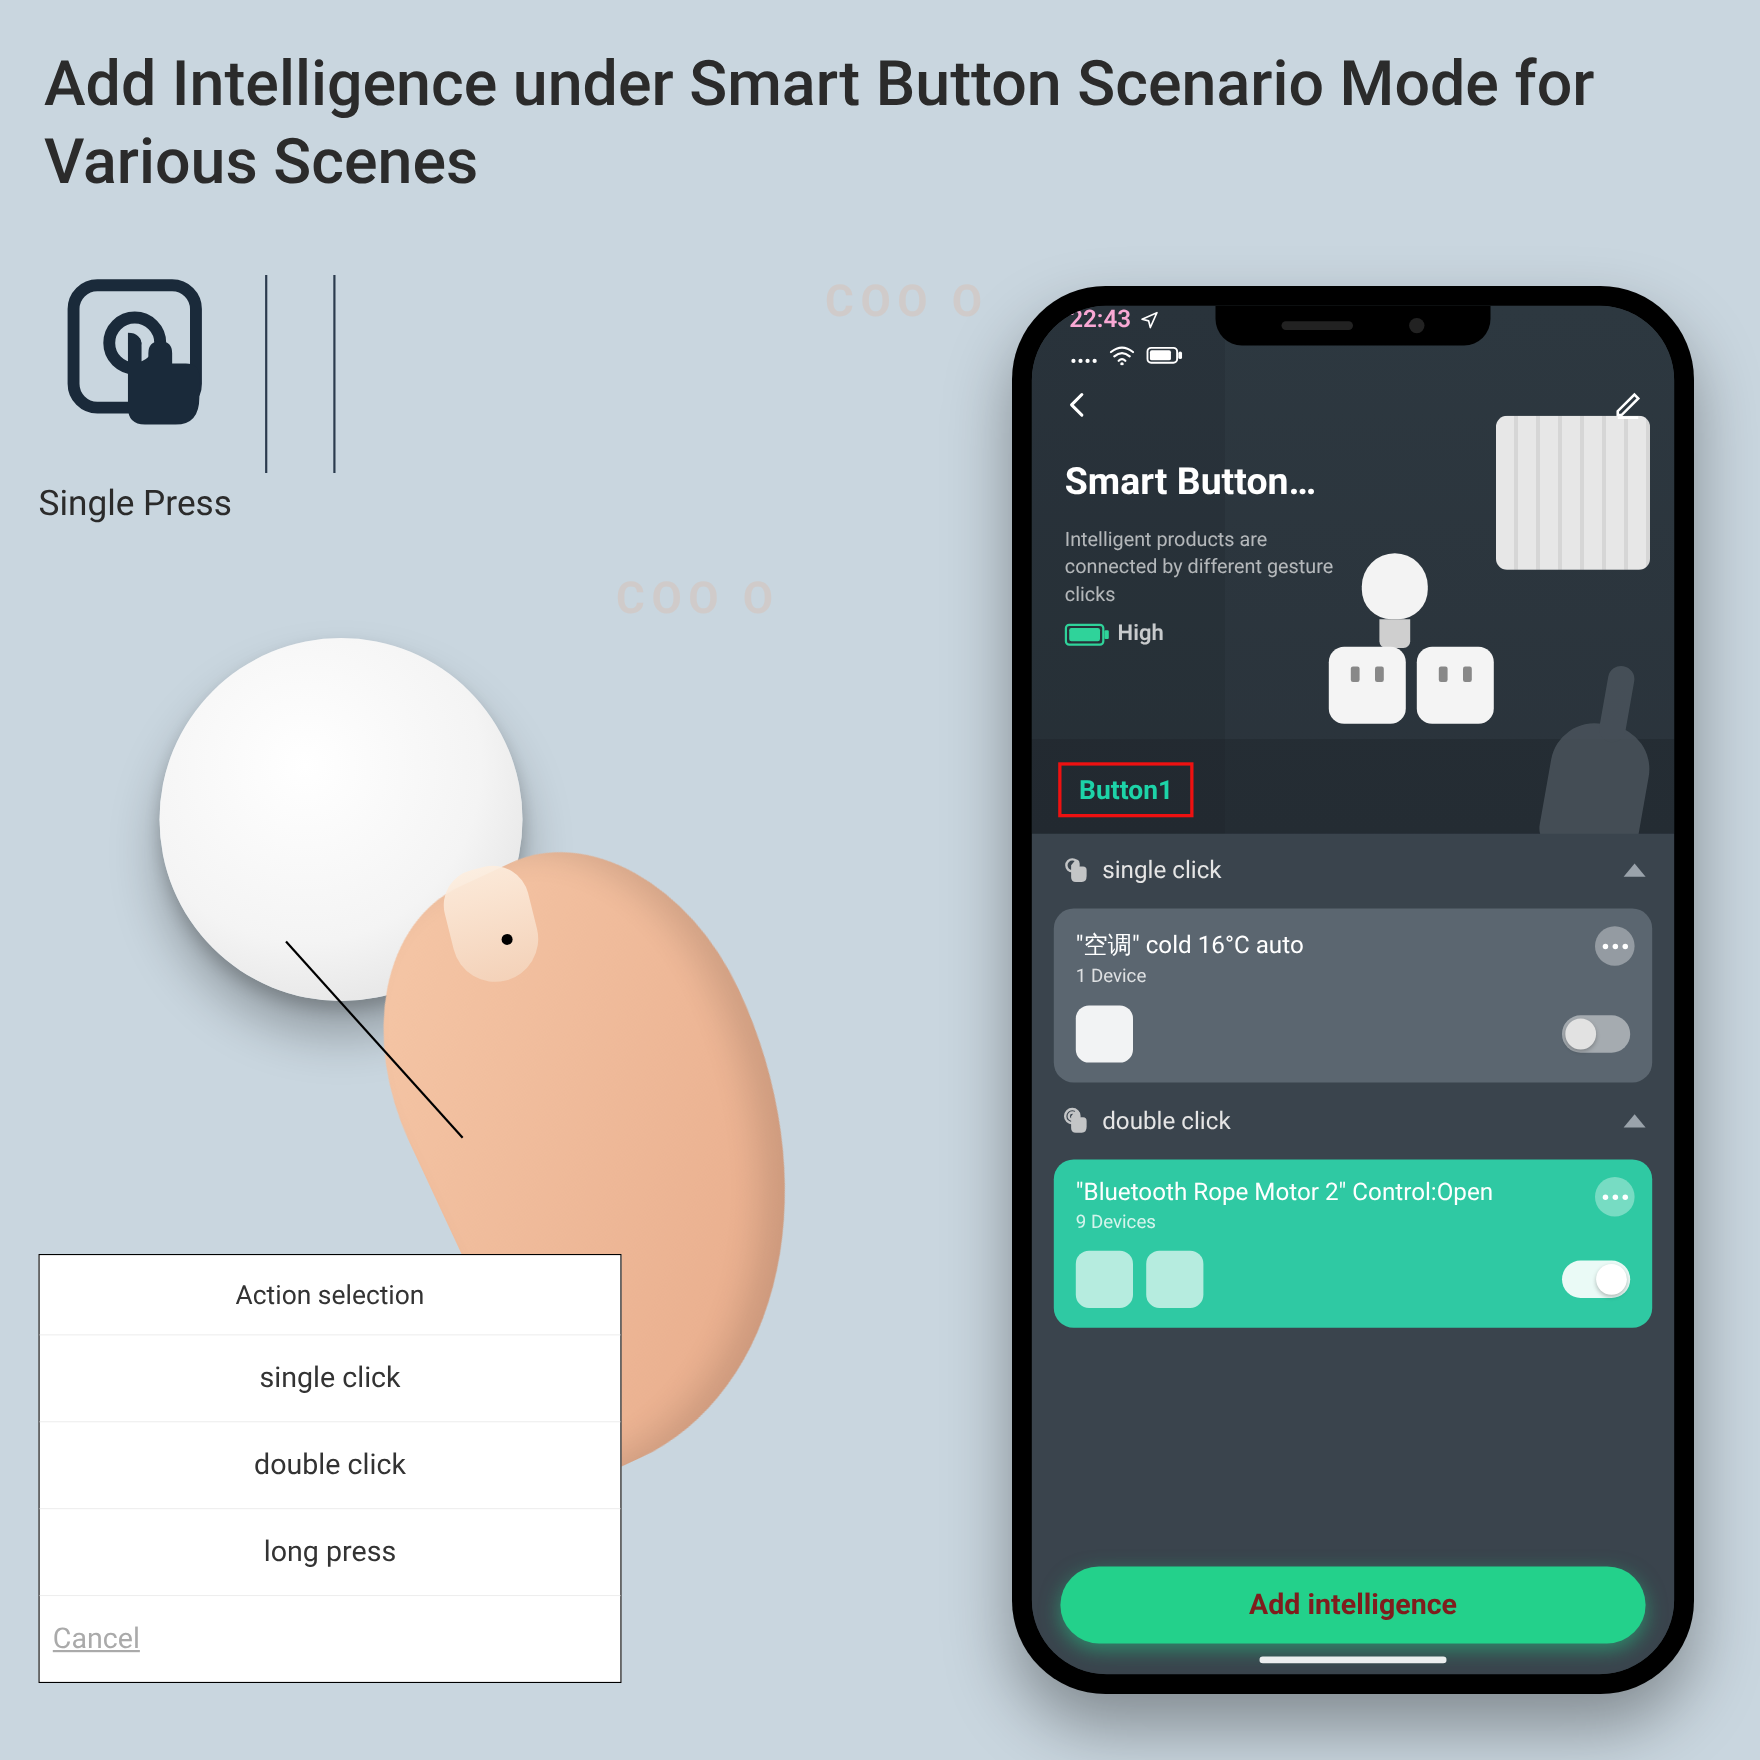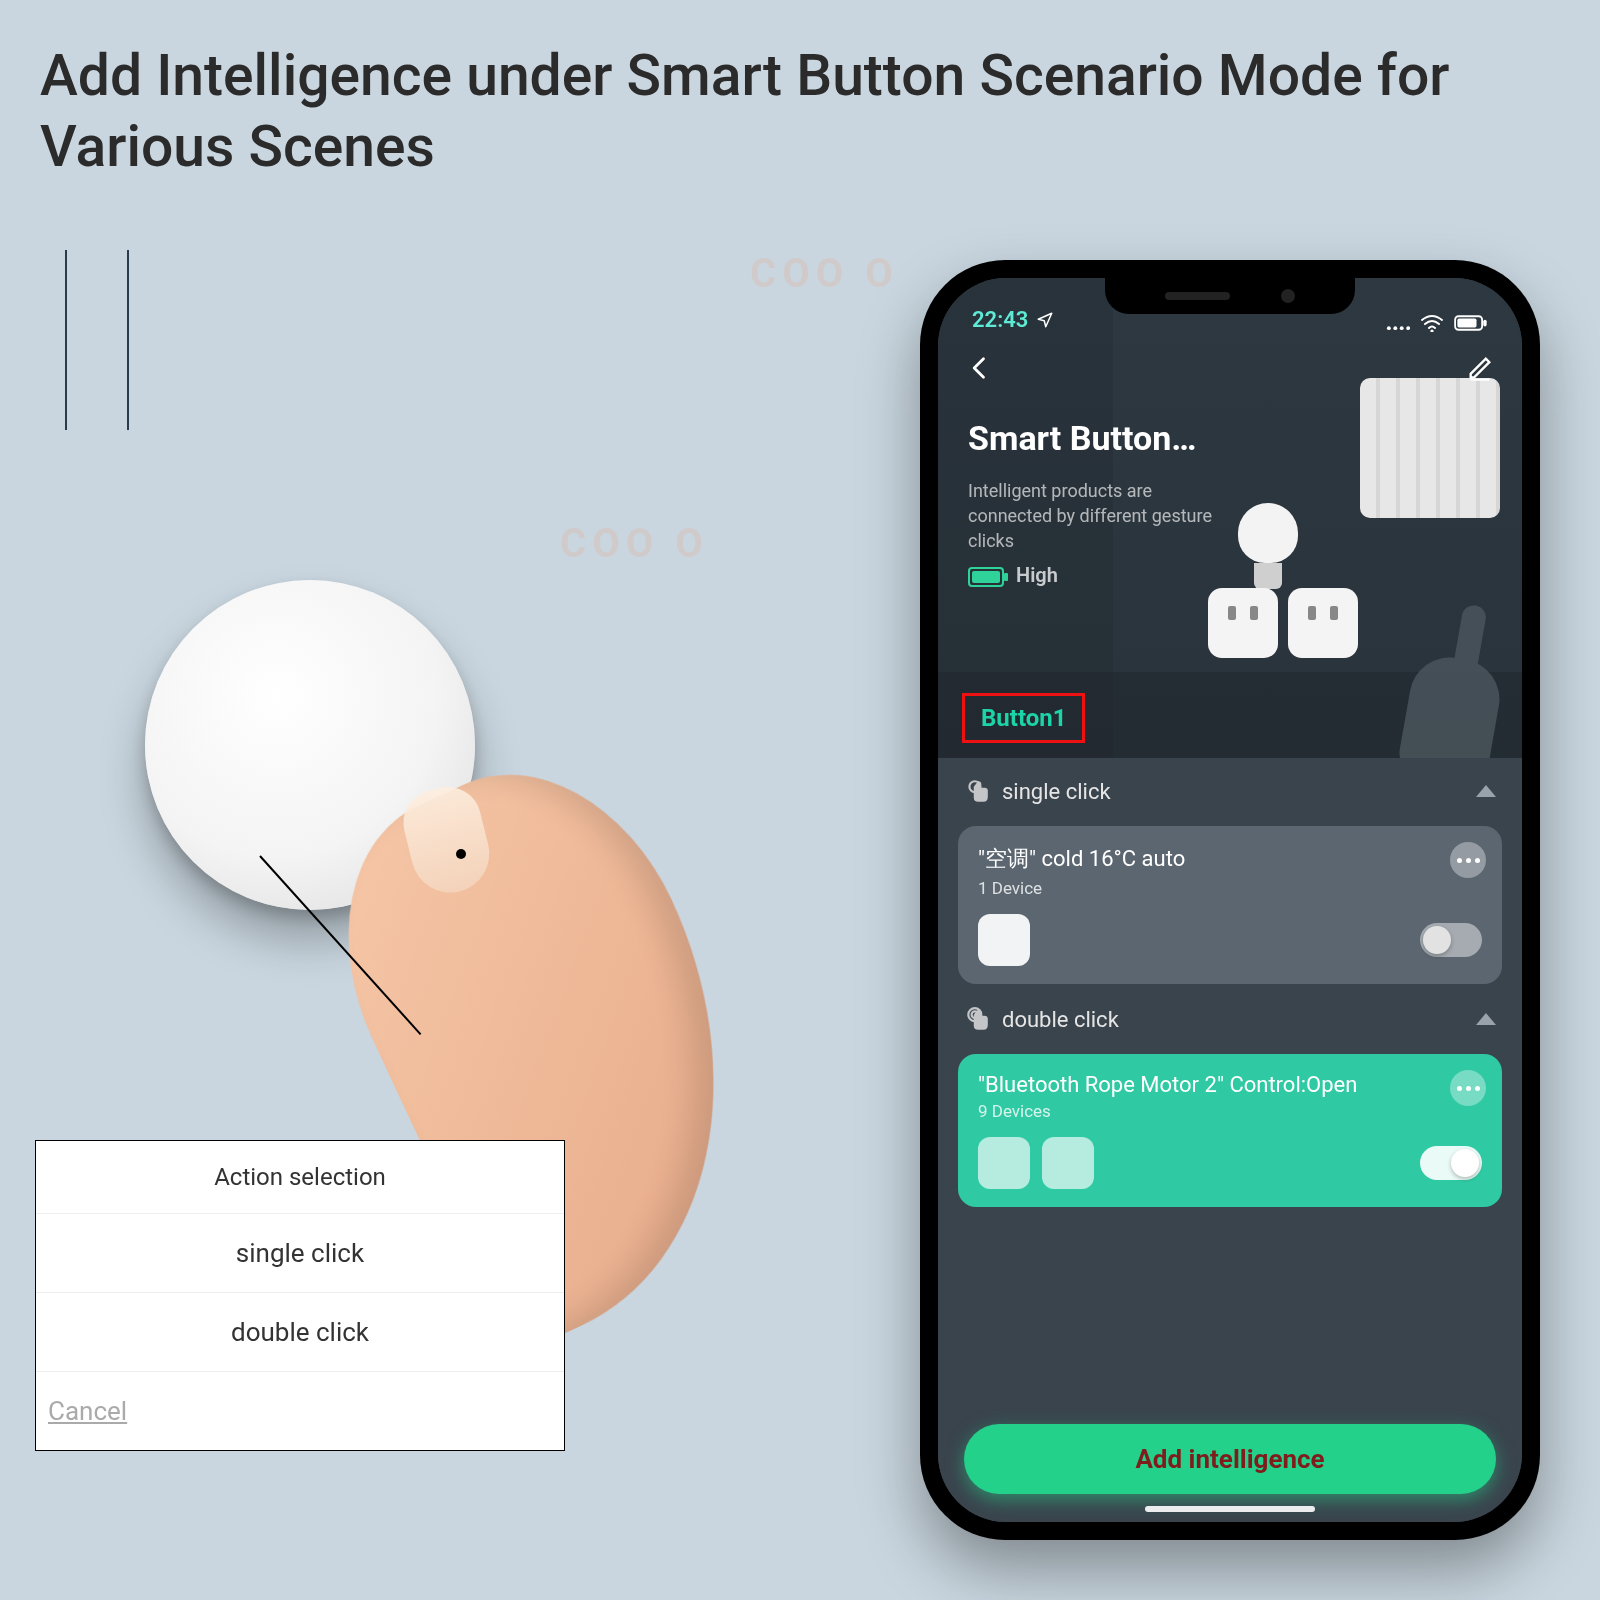--- a/index.html
+++ b/index.html
@@ -29,21 +29,21 @@
 .sheet-cancel { text-align:left; font-size:26px; color:#aaa; padding:24px 12px; border-top:1px solid #eee;text-decoration:underline; }
 
 
 .phone { position:absolute; top:260px; left:920px; width:620px; height:1280px; background:#000; border-radius:85px; padding:18px; box-shadow:0 30px 60px rgba(0,0,0,.35); }
 .screen { width:100%; height:100%; border-radius:68px; overflow:hidden; position:relative; background:#2f3a42; }
 .notch { position:absolute; top:0; left:50%; transform:translateX(-50%); width:250px; height:36px; background:#000; border-radius:0 0 24px 24px; z-index:50; }
 .notch::before { content:""; position:absolute; left:60px; top:14px; width:65px; height:8px; background:#222; border-radius:5px; }
 .notch::after  { content:""; position:absolute; right:60px; top:11px; width:14px; height:14px; background:#222; border-radius:50%; }
 
 
-.status { position:absolute; top:0; left:0; right:0; height:54px; display:flex; justify-content:space-between; align-items:flex-end; padding:0 34px; color:#5eead4; font-size:22px; font-weight:600; z-index:40; }
+.status { position:absolute; top:0; left:0; right:0; height:54px; display:flex; justify-content:space-between; align-items:flex-start; padding:0 34px; color:#f9a8d4; font-size:22px; font-weight:600; z-index:40;flex-direction:column; }
 .status-left { display:flex; align-items:center; gap:8px; }
 .status-right { display:flex; align-items:center; gap:10px; }
 .sicon { height:18px; }
 
 
 .hdr { position:absolute; top:0; left:0; right:0; height:480px; background:linear-gradient(180deg,#2d3840 0%,#2a333b 100%); }
 .hdr-room { position:absolute; inset:0; background:
   linear-gradient(90deg,rgba(0,0,0,.15) 0 30%,transparent 30%),
   linear-gradient(0deg,rgba(0,0,0,.25) 0 18%,transparent 18%); opacity:.5; }
 .curtain { position:absolute; top:100px; right:22px; width:140px; height:140px; background:#e7e7e7; border-radius:10px; background-image:repeating-linear-gradient(90deg,#e7e7e7 0 16px,#d6d6d6 16px 20px); }
@@ -107,34 +107,44 @@
 
 <div class="wm" style="top:250px;left:750px">COO O</div>
 <div class="wm" style="top:655px;left:250px">COO O</div>
 <div class="wm" style="top:930px;left:520px">COO O</div>
 <div class="wm" style="top:520px;left:560px">COO O</div>
 <div class="wm" style="top:1230px;left:170px">COO O</div>
 
 <div class="headline">Add Intelligence under Smart Button Scenario Mode for Various Scenes</div>
 
 <div class="press-icons">
+  <div class="press-col">
+    <svg class="press-svg" viewBox="0 0 100 110">
+      <rect x="14" y="6" width="72" height="72" rx="14" fill="none" stroke="#1a2a3a" stroke-width="7"></rect>
+      <circle cx="50" cy="40" r="15" fill="none" stroke="#1a2a3a" stroke-width="7"></circle>
+      <circle cx="50" cy="40" r="4" fill="#1a2a3a"></circle>
+      <path d="M46 48 v30 q0 10 10 10 h18 q14 0 14 -16 v-12 q0 -8 -8 -8 h-8 v-6 q0 -7 -7 -7 t-7 7 v6 h-4 v-10 q0 -8 -8 -8 z" fill="#1a2a3a"></path>
+    </svg>
+    <div class="press-lbl">Single Press</div>
+  </div>
   <div class="vdiv"></div>
   <div class="vdiv"></div>
 </div>
 
 <div class="phys-btn"></div>
 <div class="finger"></div>
 <div class="nail"></div>
 <div class="leader-dot"></div>
 <div class="leader"></div>
 
 <div class="sheet">
   <div class="sheet-title">Action selection</div>
   <div class="sheet-opt">single click</div>
   <div class="sheet-opt">double click</div>
+  <div class="sheet-opt">long press</div>
   <div class="sheet-cancel">Cancel</div>
 </div>
 
 <div class="phone">
   <div class="screen">
     <div class="notch"></div>
 
     <div class="status">
       <div class="status-left">
         <span>22:43</span>

